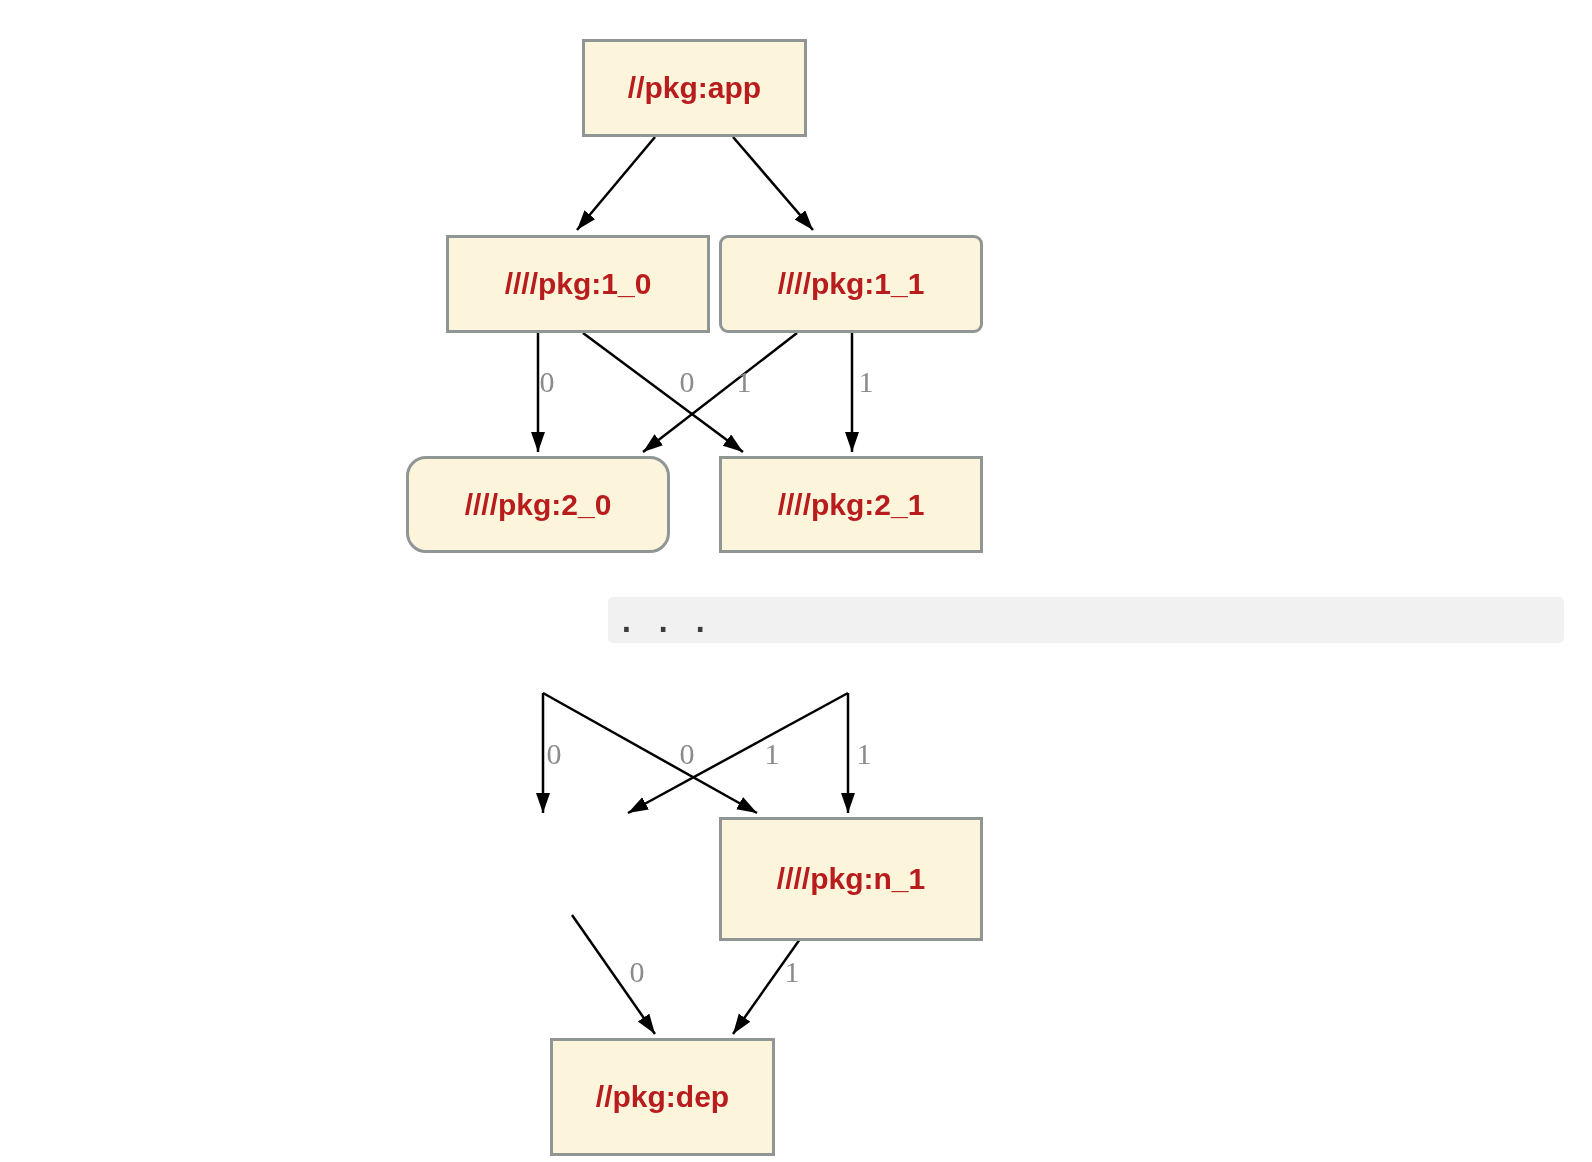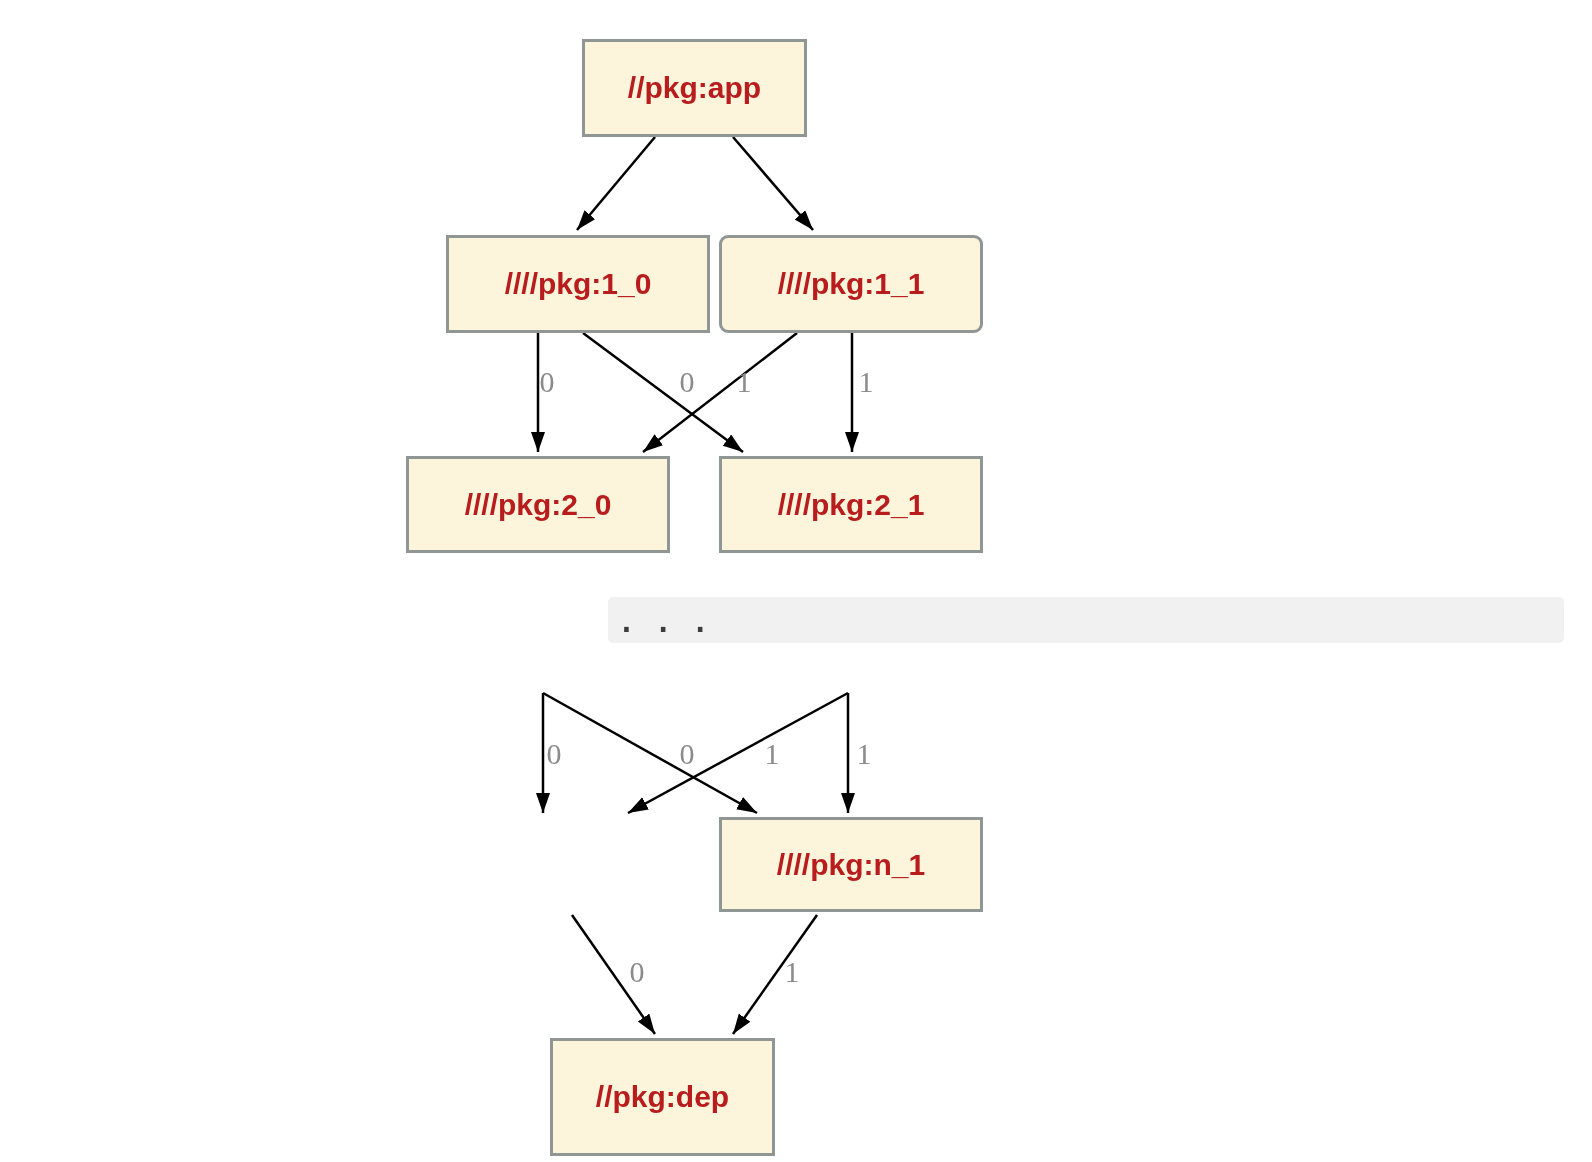--- a/index.html
+++ b/index.html
@@ -70,24 +70,24 @@
     line-height: 1;
     color: #3C3C3C;
     letter-spacing: 20px;
     padding: 0 0 6px 10px;
     white-space: pre;
   }
   
   .node-app  { left: 582px; top: 39px;   width: 225px; height: 98px; }
   .node-1-0  { left: 422px; top: 235px;  width: 264px; height: 98px; margin-left: 24px; }
   .node-1-1  { left: 719px; top: 235px;  width: 264px; height: 98px; border-radius: 9px; }
-  .node-2-0  { left: 406px; top: 456px;  width: 264px; height: 97px; }
+  .node-2-0  { left: 406px; top: 456px;  width: 264px; height: 97px; border-radius: 20px; }
   .node-2-1  { left: 719px; top: 456px;  width: 264px; height: 97px; }
   .node-n-0  { left: 406px; top: 817px;  width: 264px; height: 98px; }
-  .node-n-1  { left: 719px; top: 817px;  width: 264px; height: 95px; }
+  .node-n-1  { left: 719px; top: 817px;  width: 264px; height: 124px; }
   .node-dep  { left: 550px; top: 1038px; width: 225px; height: 118px; }
 </style>
 </head>
 <body>
 
 <div class="canvas">
 
   <svg class="edge-layer" viewBox="0 0 1592 1162" xmlns="http://www.w3.org/2000/svg">
     <defs>
       <marker id="arrow" markerUnits="userSpaceOnUse" markerWidth="22" markerHeight="16" refX="20" refY="7" orient="auto">

